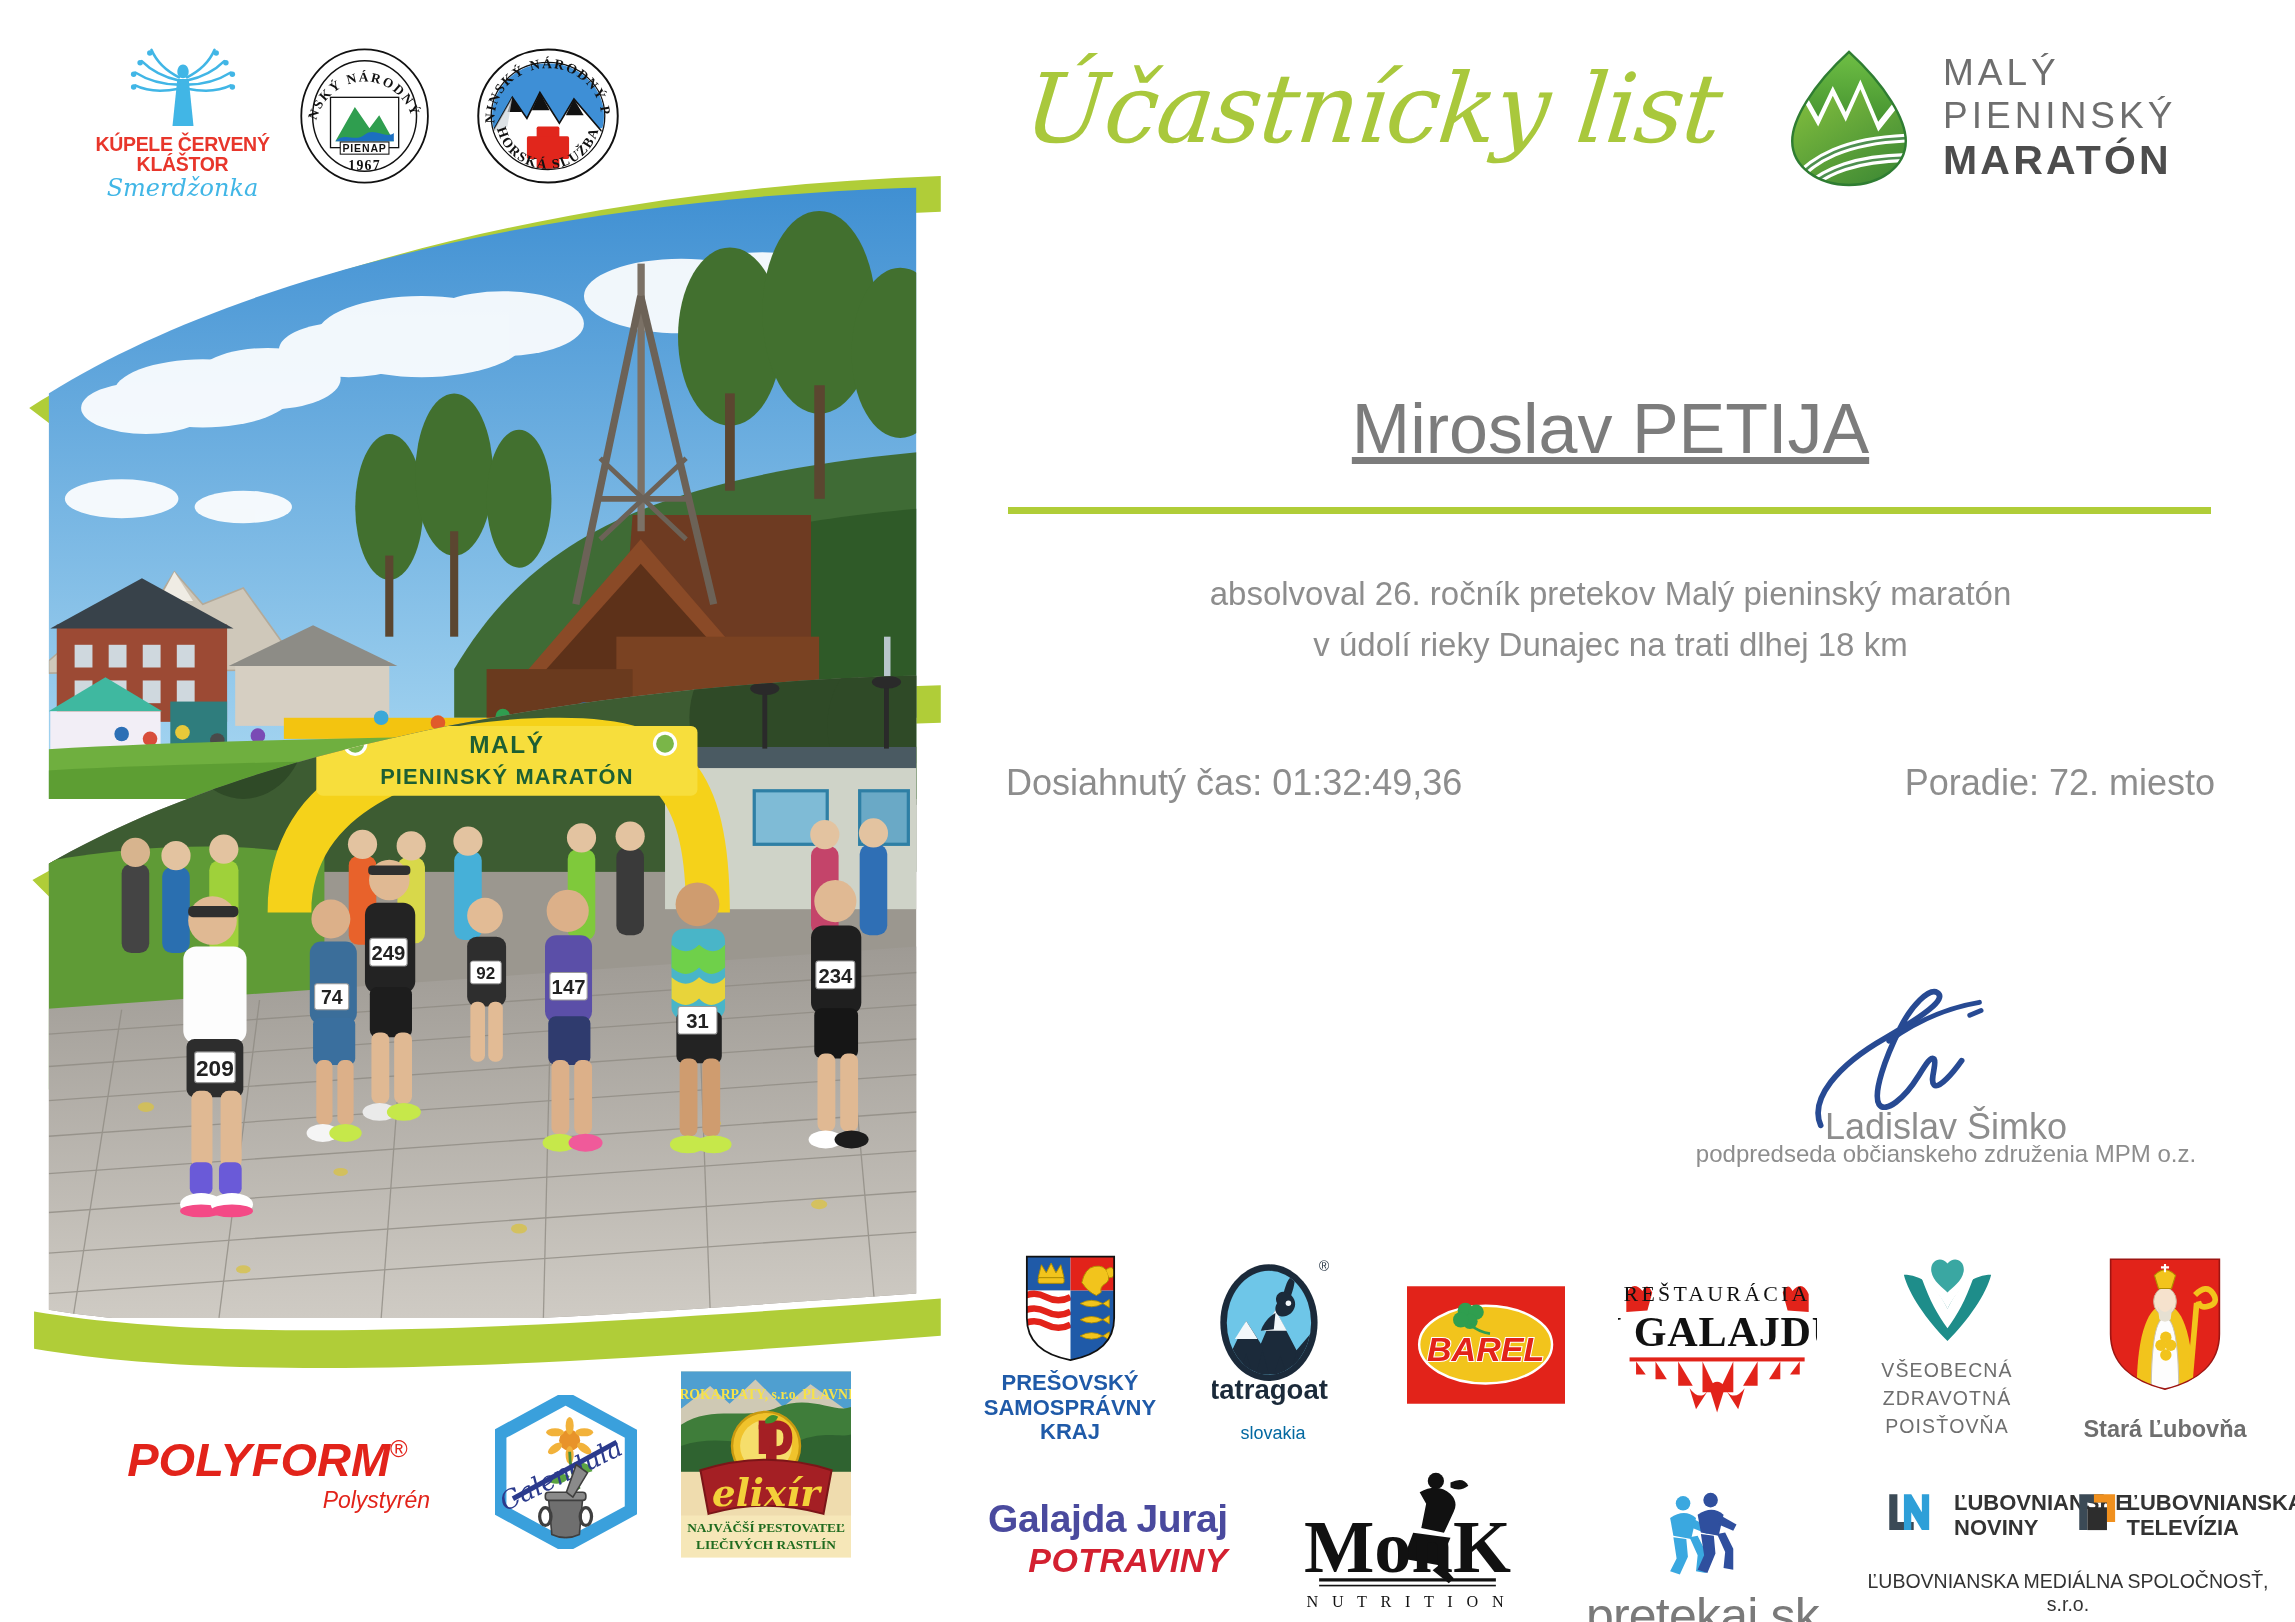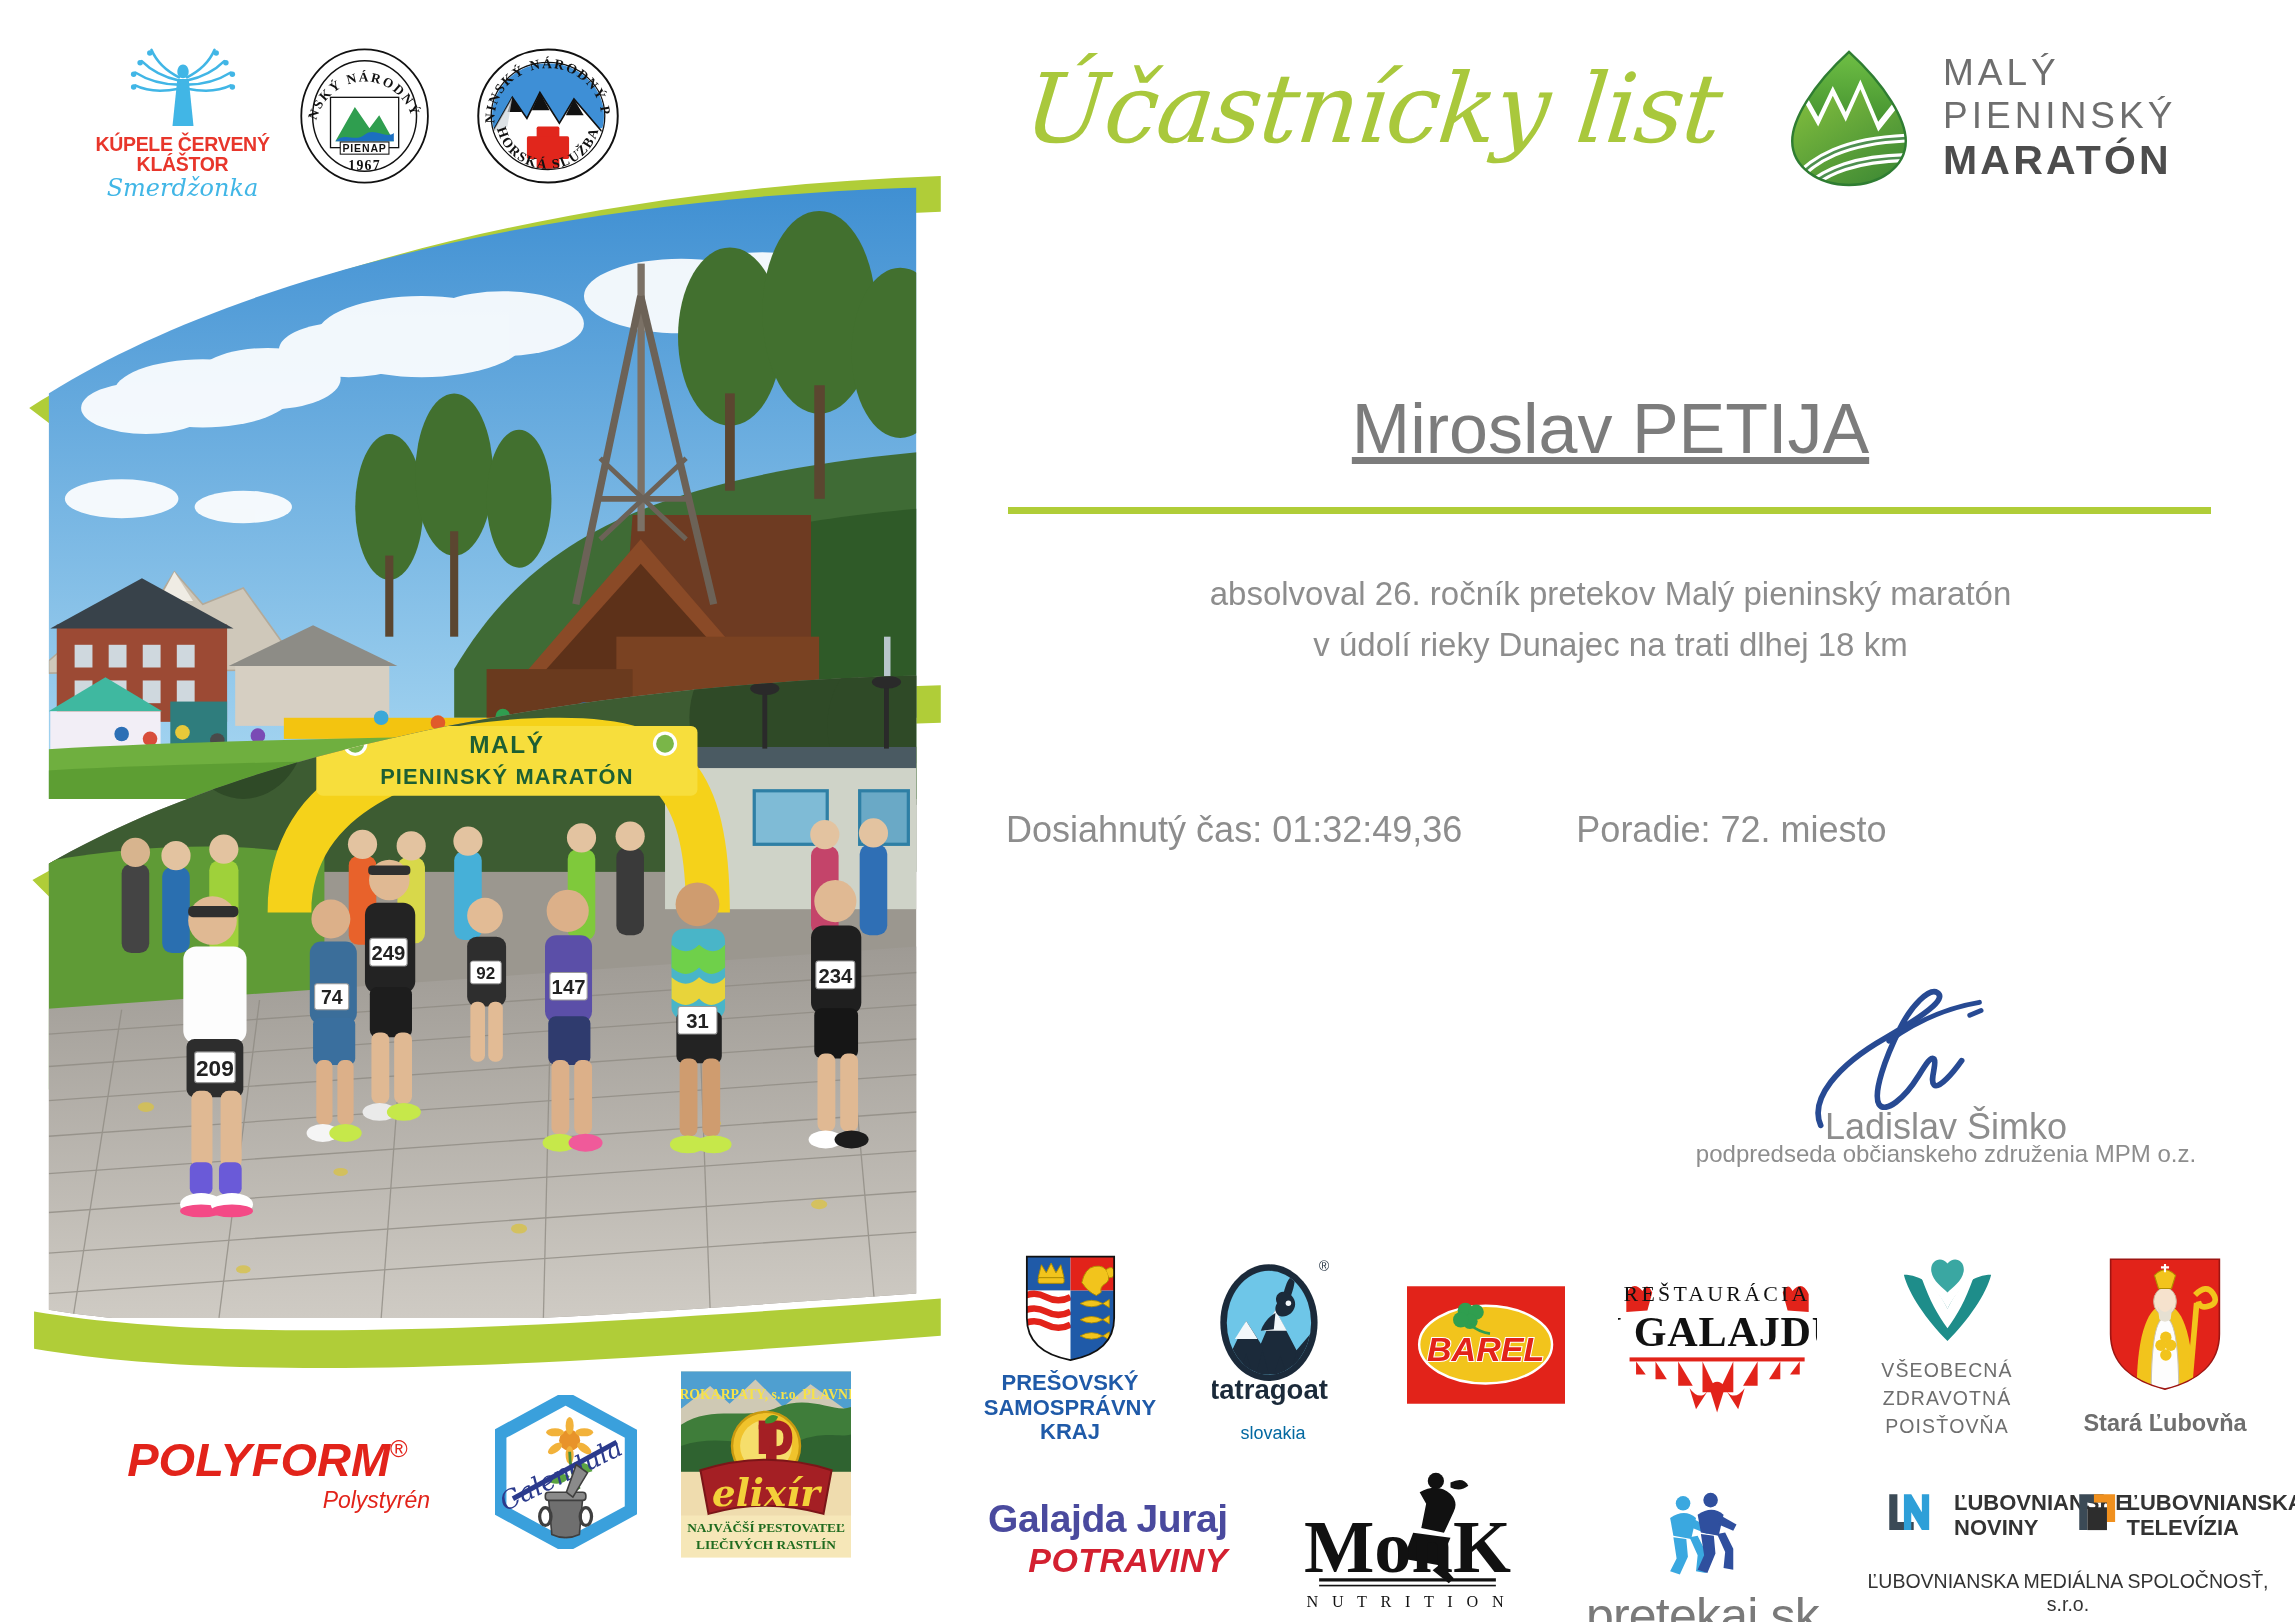--- a/index.html
+++ b/index.html
@@ -27,22 +27,22 @@
 
   
   #photo-panel{left:0px;top:150px;width:957px;height:1241px;}
 
   
   #recipient-name{left:1006px;top:389px;width:1209px;text-align:center;
      font-size:70px;color:#7c7c7c;font-weight:400;letter-spacing:0px;text-decoration:underline;}
   #divider{left:1008px;top:507px;width:1203px;height:7.3px;background:#b0cd38;}
   #desc{left:1006px;top:568px;width:1209px;text-align:center;
      font-size:33px;color:#8d8d8d;line-height:1.55;}
-  #results{left:1006px;top:762px;width:1209px;display:flex;justify-content:flex-start;gap:114px;
-     font-size:36px;color:#8d8d8d;margin-top:47px;}
+  #results{left:1006px;top:762px;width:1209px;display:flex;justify-content:space-between;gap:114px;
+     font-size:36px;color:#8d8d8d;}
 
   
   #signature-block{left:1638px;top:986px;width:616px;height:211px;}
   #sig-name{position:absolute;left:0;top:120px;width:100%;text-align:center;
      font-size:36px;color:#8d8d8d;}
   #sig-role{position:absolute;left:0;top:154px;width:100%;text-align:center;
      font-size:24px;color:#8d8d8d;}
   #sig-mark{position:absolute;left:150px;top:-8px;}
 
   
@@ -757,21 +757,21 @@
       <path d="M114 58 L106 150" stroke="#f2c41c" stroke-width="7"></path>
       <g fill="#f2c41c">
         <circle cx="70" cy="110" r="7"></circle>
           <circle cx="82" cy="110" r="7"></circle>
           <circle cx="76" cy="122" r="7"></circle>
           <circle cx="76" cy="100" r="7"></circle>
       </g>
     </g>
     <path d="M8 4 H142 V96 C142 132 116 154 75 164 C34 154 8 132 8 96 Z" fill="none" stroke="#9d1512" stroke-width="2"></path>
   </svg>
-  <div class="sp-cap" style="font-size:23.5px;font-weight:700;color:#6e6e6e;margin-top:16px;">Stará Ľubovňa</div>
+  <div class="sp-cap" style="font-size:23.5px;font-weight:700;color:#6e6e6e;margin-top:22px;">Stará Ľubovňa</div>
 </div>
 
 <div class="sp" style="left:988px;top:1497px;">
   <div style="font-size:39px;font-weight:700;color:#4a4a9e;letter-spacing:-0.4px;">Galajda Juraj</div>
   <div style="font-size:34px;font-weight:700;font-style:italic;color:#d32030;align-self:flex-end;letter-spacing:0.4px;">POTRAVINY</div>
 </div>
 
 <div class="sp" style="left:1298px;top:1468px;">
   <svg width="219" height="150" viewBox="0 0 270 185">
     <g fill="#111">

